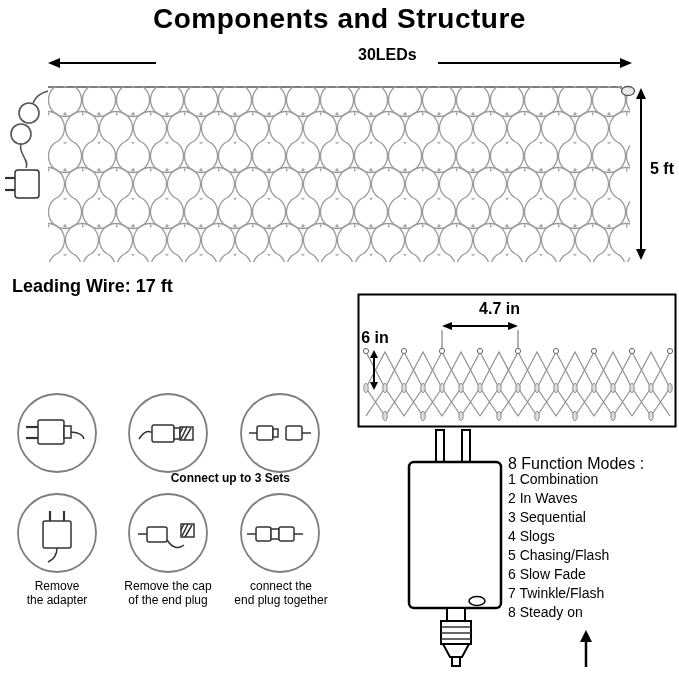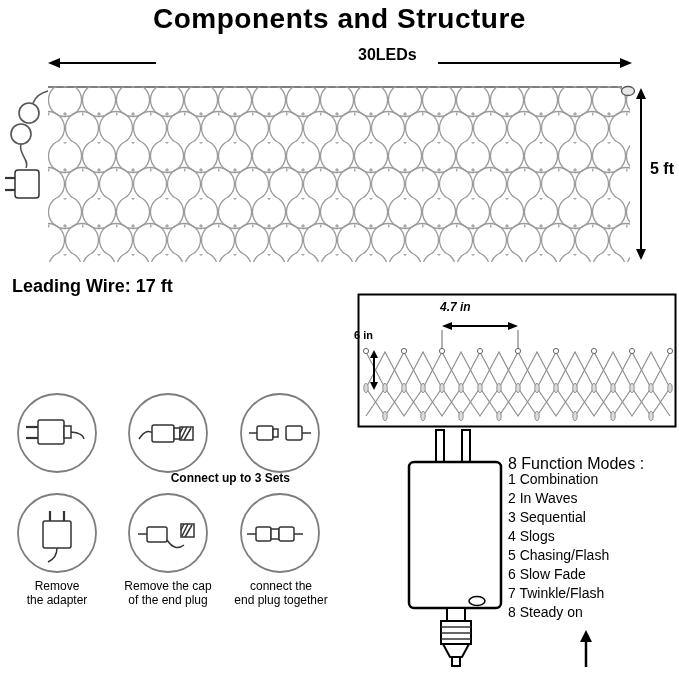--- a/index.html
+++ b/index.html
@@ -7,22 +7,22 @@
     position:relative; width:679px; height:675px; background:#fff;
     font-family:"Liberation Sans", sans-serif; color:#000000; overflow:hidden;
   }
   .abs { position:absolute; }
   .title { left:0; top:3px; width:100%; text-align:center;
            font-size:28px; font-weight:800; letter-spacing:.5px; }
   .lbl-light   { left:163px; top:46px; font-size:16px; font-weight:bold; }
   .lbl-leds    { left:358px; top:46px; font-size:16px; font-weight:bold; }
   .lbl-height  { left:650px; top:160px; font-size:16px; font-weight:bold; }
   .lbl-leading { left:12px;  top:276px; font-size:18px; font-weight:bold; }
-  .lbl-spacing { left:440px; top:300px; width:80px; text-align:left; font-size:12px; font-weight:bold;font-style:italic; }
-  .lbl-drop    { left:354px; top:329px; width:42px; text-align:left; font-size:11px; font-weight:bold; }
+  .lbl-spacing { left:440px; top:300px; width:80px; text-align:right; font-size:16px; font-weight:bold; }
+  .lbl-drop    { left:354px; top:329px; width:42px; text-align:center; font-size:16px; font-weight:bold; }
   .connect-heading { left:68px; top:471px; width:222px; text-align:right;
                      font-size:12px; font-weight:bold; }
   .caption { font-size:12px; line-height:14px; text-align:center; white-space:pre-line; }
   .cap1 { left:10px;  top:579px; width:94px; }
   .cap2 { left:116px; top:579px; width:104px; }
   .cap3 { left:230px; top:579px; width:102px; }
   .modes-heading { left:508px; top:446px; font-size:16px;margin-top:9px; }
   .modes-list { left:508px; top:470px; font-size:14px; line-height:19px; }
   .mode-item { display:block; }
 

